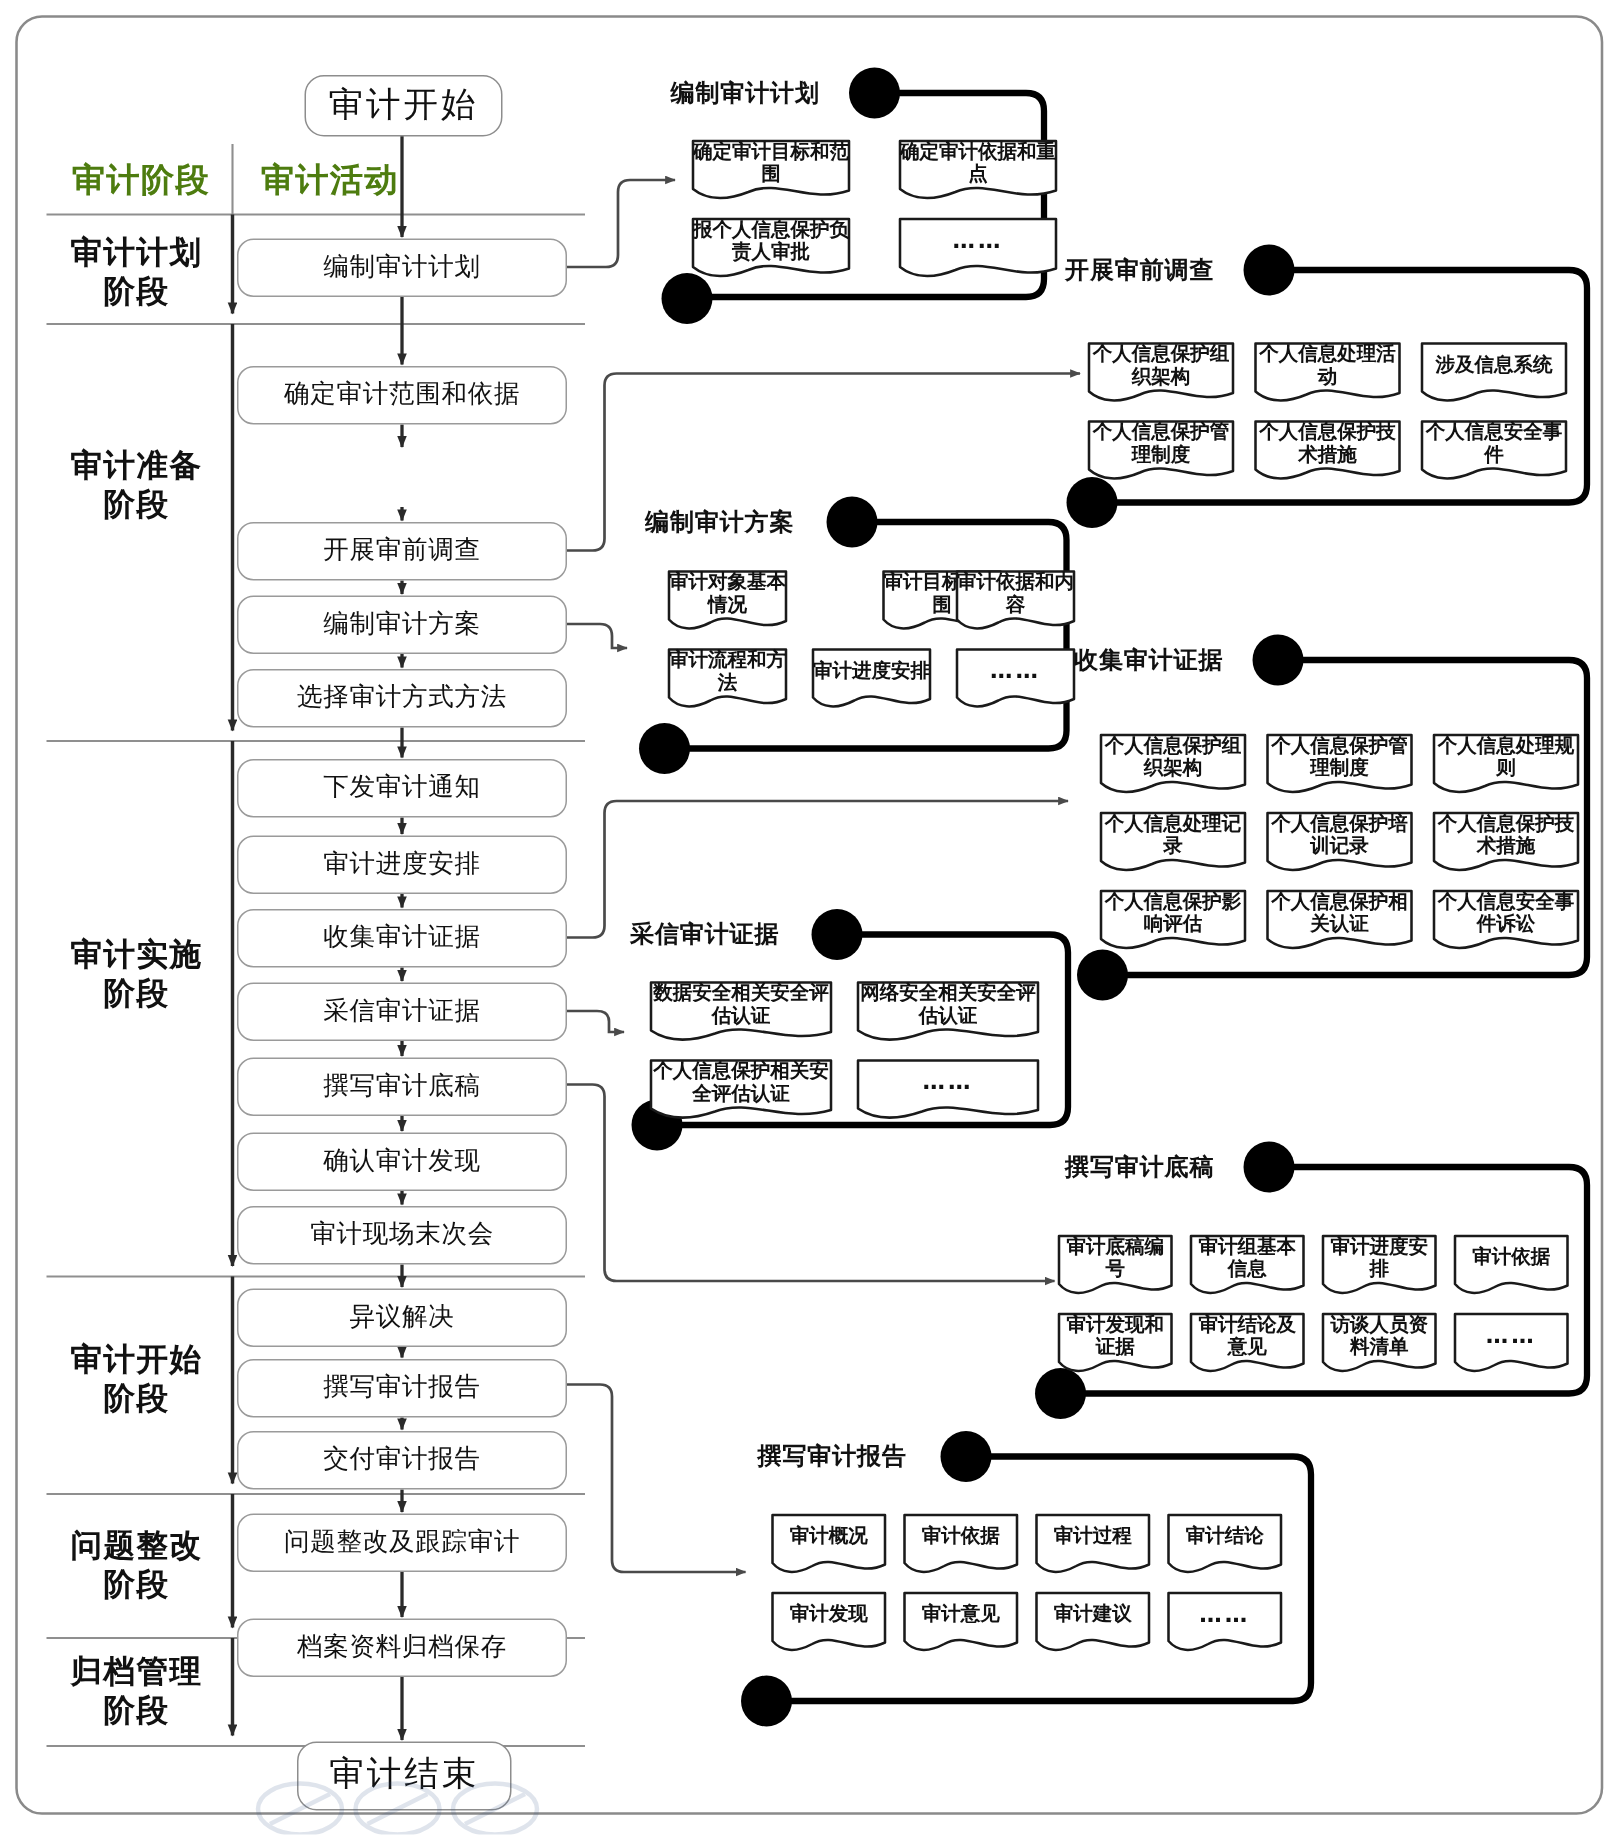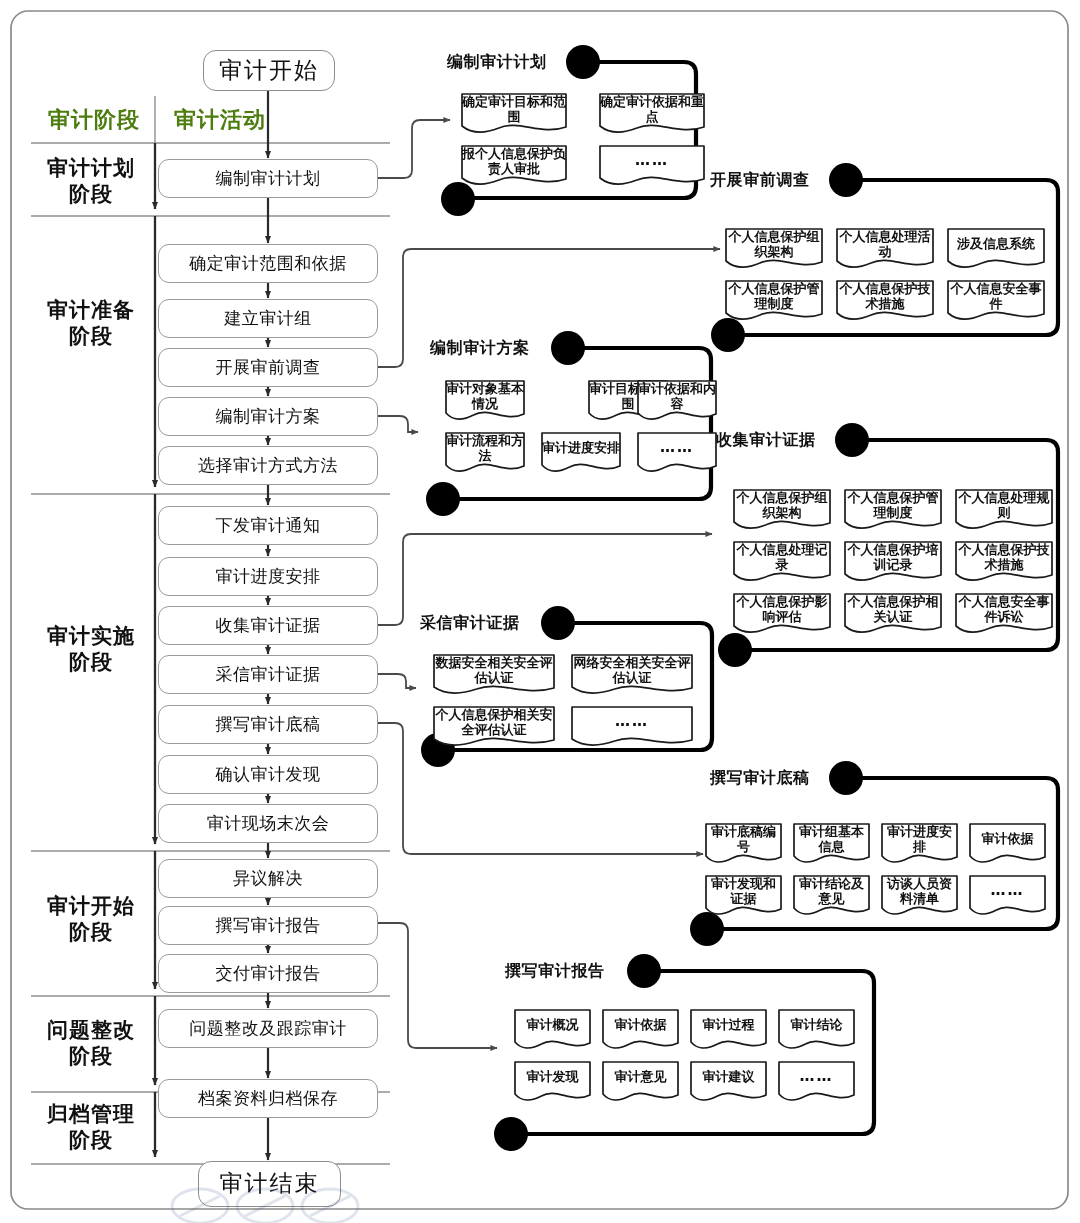--- a/index.html
+++ b/index.html
@@ -164,21 +164,20 @@
   <div class="phaselabel" style="left:31px;top:1014px;width:120px;height:60px;white-space:pre-line;">问题整改
 阶段</div>
   <div class="phaselabel" style="left:31px;top:1098px;width:120px;height:60px;white-space:pre-line;">归档管理
 阶段</div>
 
   <div class="actbox terminal" style="left:203px;top:50px;width:132px;height:41px;">审计开始</div>
   <div class="actbox terminal" style="left:198px;top:1161px;width:143px;height:46px;">审计结束</div>
 
   <div class="actbox" style="left:158px;top:159px;width:220px;height:39px;">编制审计计划</div>
   <div class="actbox" style="left:158px;top:244px;width:220px;height:39px;">确定审计范围和依据</div>
-  <div class="actbox" style="left:158px;top:299px;width:220px;height:39px;">建立审计组</div>
   <div class="actbox" style="left:158px;top:348px;width:220px;height:39px;">开展审前调查</div>
   <div class="actbox" style="left:158px;top:397px;width:220px;height:39px;">编制审计方案</div>
   <div class="actbox" style="left:158px;top:446px;width:220px;height:39px;">选择审计方式方法</div>
   <div class="actbox" style="left:158px;top:506px;width:220px;height:39px;">下发审计通知</div>
   <div class="actbox" style="left:158px;top:557px;width:220px;height:39px;">审计进度安排</div>
   <div class="actbox" style="left:158px;top:606px;width:220px;height:39px;">收集审计证据</div>
   <div class="actbox" style="left:158px;top:655px;width:220px;height:39px;">采信审计证据</div>
   <div class="actbox" style="left:158px;top:705px;width:220px;height:39px;">撰写审计底稿</div>
   <div class="actbox" style="left:158px;top:755px;width:220px;height:39px;text-align:center;">确认审计发现</div>
   <div class="actbox" style="left:158px;top:804px;width:220px;height:39px;">审计现场末次会</div>

